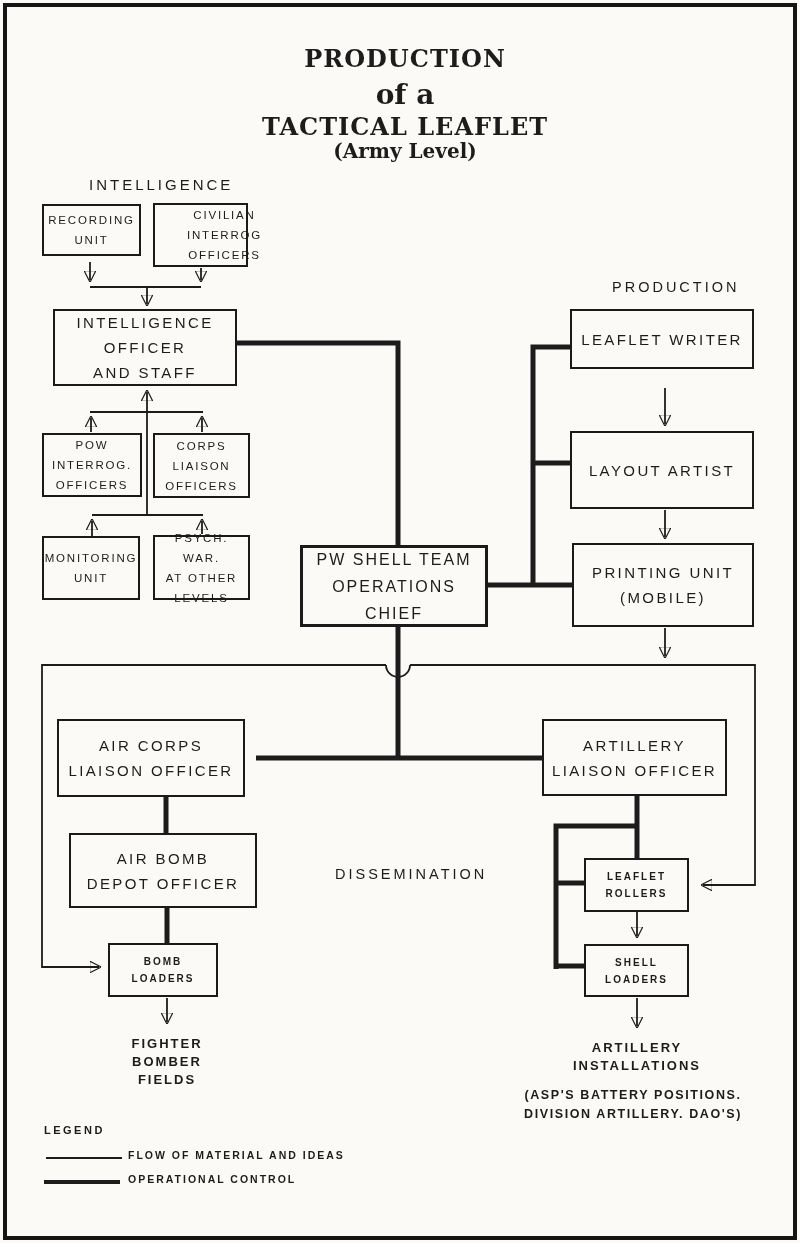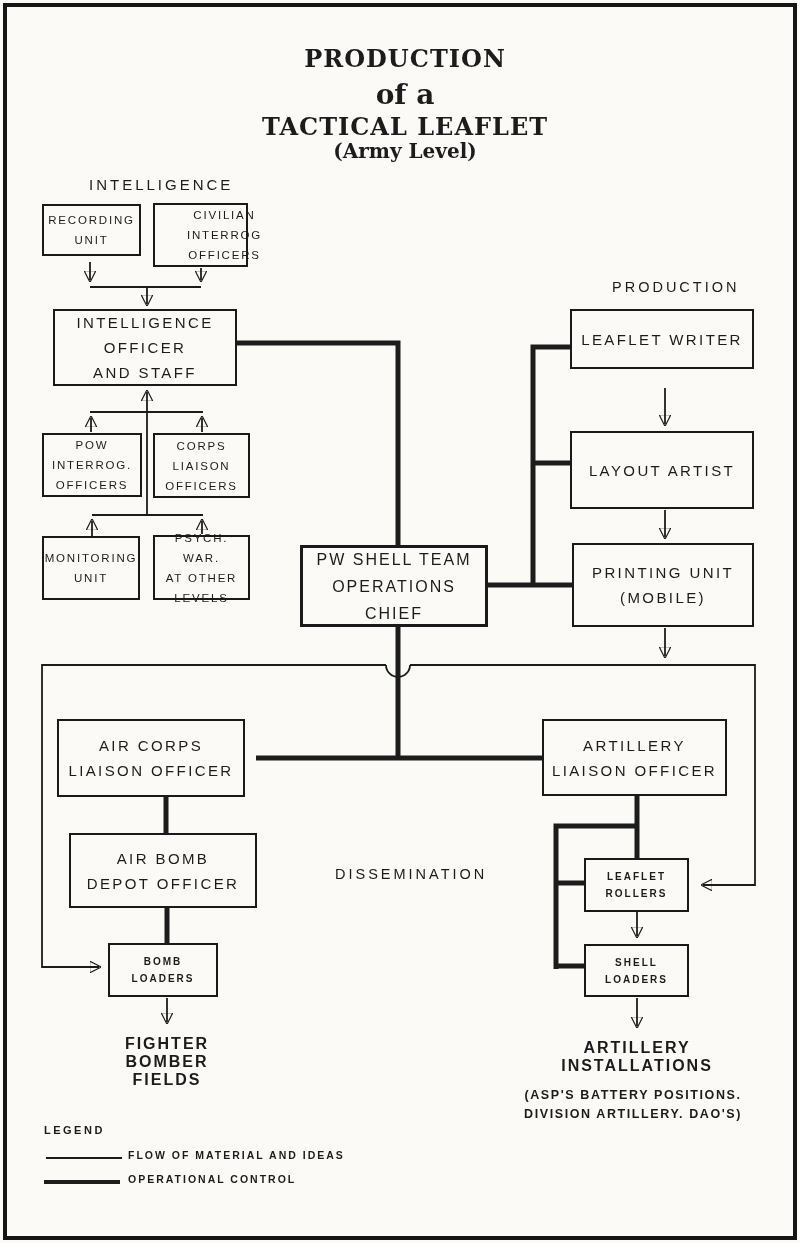--- a/index.html
+++ b/index.html
@@ -21,21 +21,21 @@
   }
   .box span{display:block;}
   .bx-lg{font-size:15px;letter-spacing:2.4px;line-height:25px;}
   .bx-xl{font-size:16px;letter-spacing:2px;line-height:27px;}
   .bx-md{font-size:11.5px;letter-spacing:1.8px;line-height:20px;}
   .bx-sm{font-size:10px;font-weight:bold;letter-spacing:2px;line-height:17px;border-width:2px;}
 
   .seclabel{position:absolute;font-size:15px;letter-spacing:3px;white-space:nowrap;}
   .terminal{position:absolute;text-align:center;font-weight:bold;}
   .terminal span{display:block;}
-  .t-sm{font-size:16px;letter-spacing:2px;line-height:18px;}
+  .t-sm{font-size:13px;letter-spacing:2px;line-height:18px;}
   .t-note{font-size:12.5px;letter-spacing:1.6px;line-height:19px;white-space:nowrap;}
 
   .title{position:absolute;left:205px;top:46px;width:400px;text-align:center;
          font-family:"DejaVu Serif","Liberation Serif",serif;font-weight:bold;}
   .title .t1{font-size:24px;letter-spacing:1px;line-height:26px;}
   .title .t2{font-size:28px;line-height:26px;margin-top:10px;}
   .title .t3{font-size:24px;letter-spacing:1px;line-height:26px;margin-top:6px;}
   .title .t4{font-size:20px;line-height:22px;}
 
   .legend{position:absolute;left:44px;top:1124px;width:360px;}

